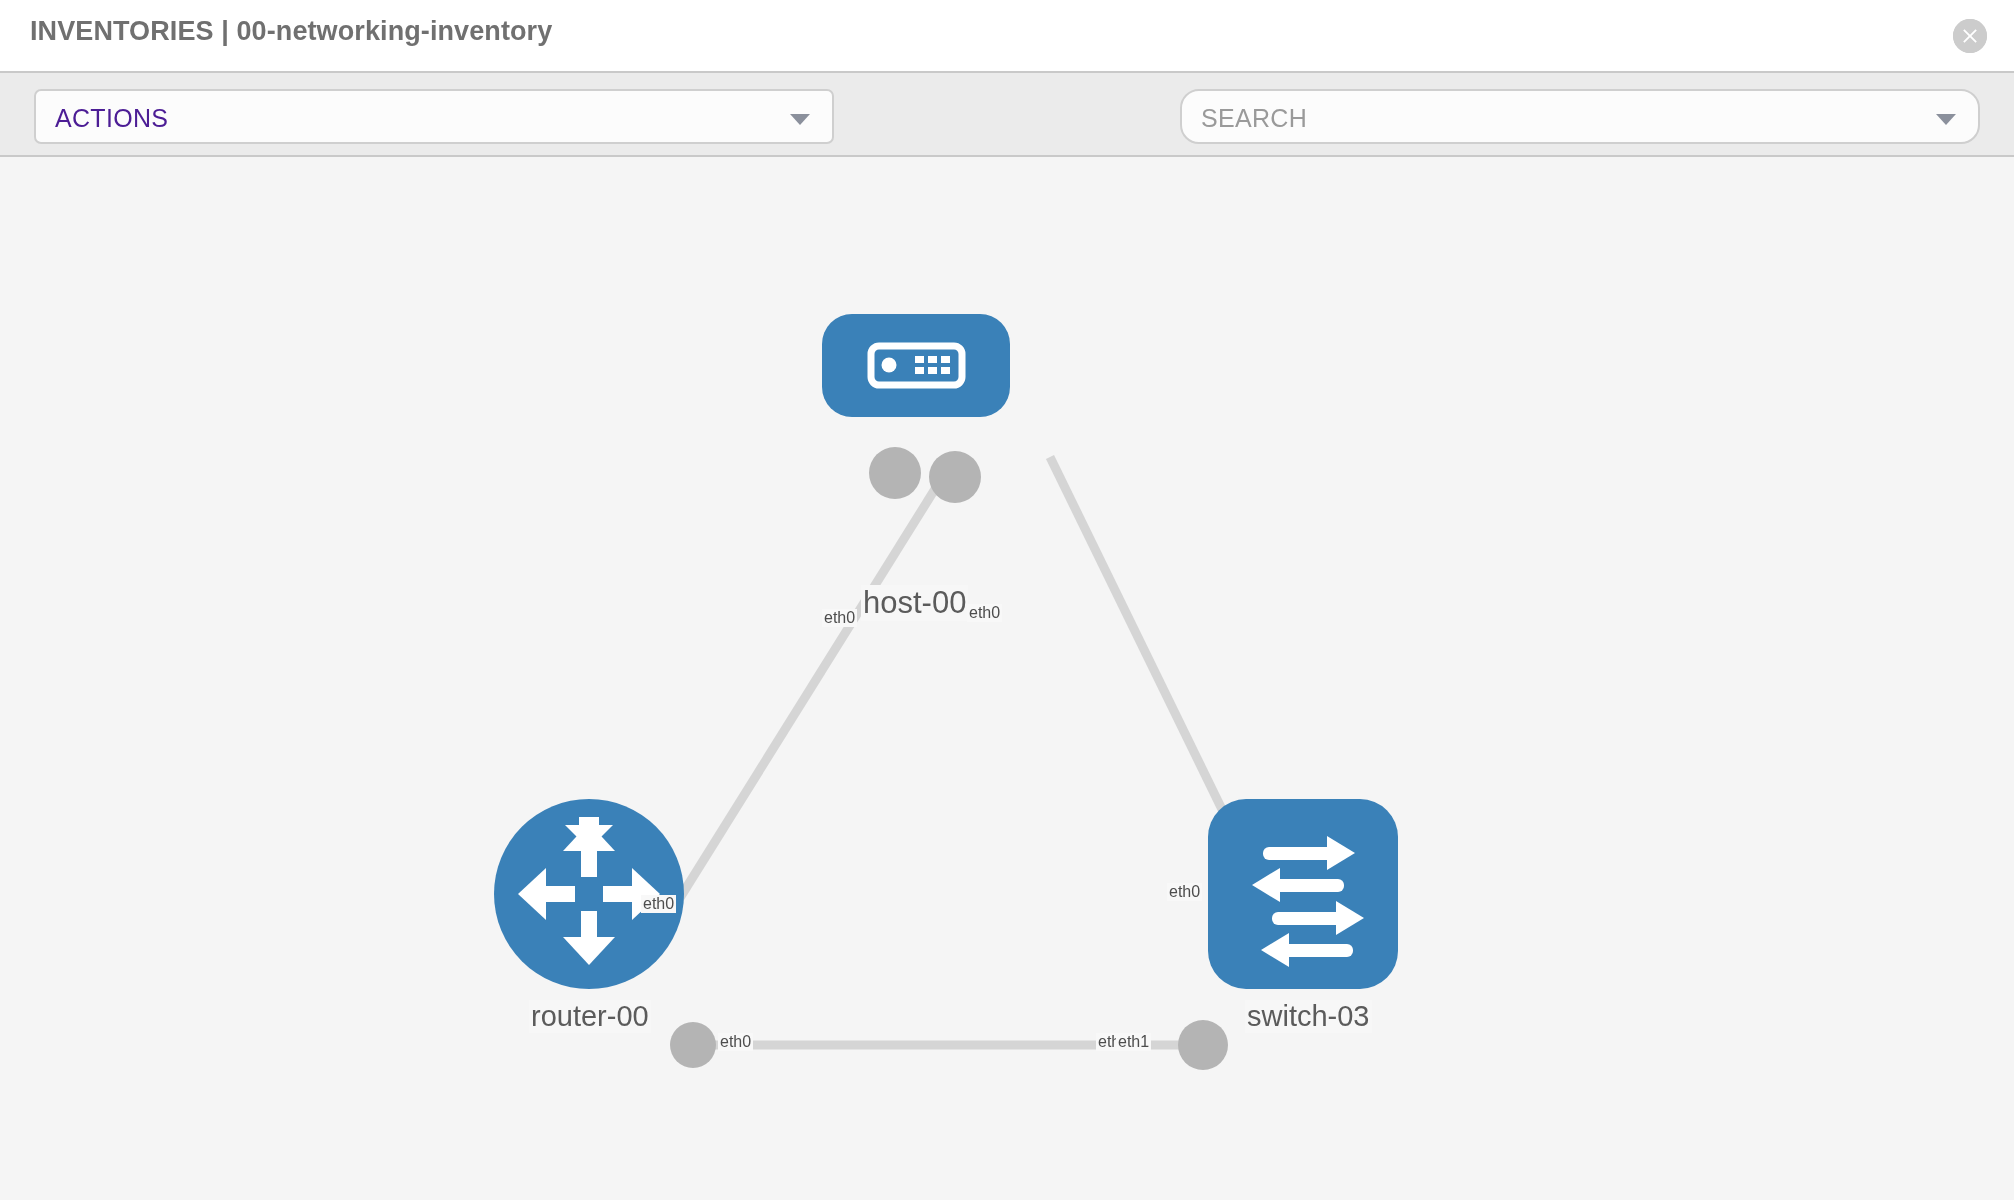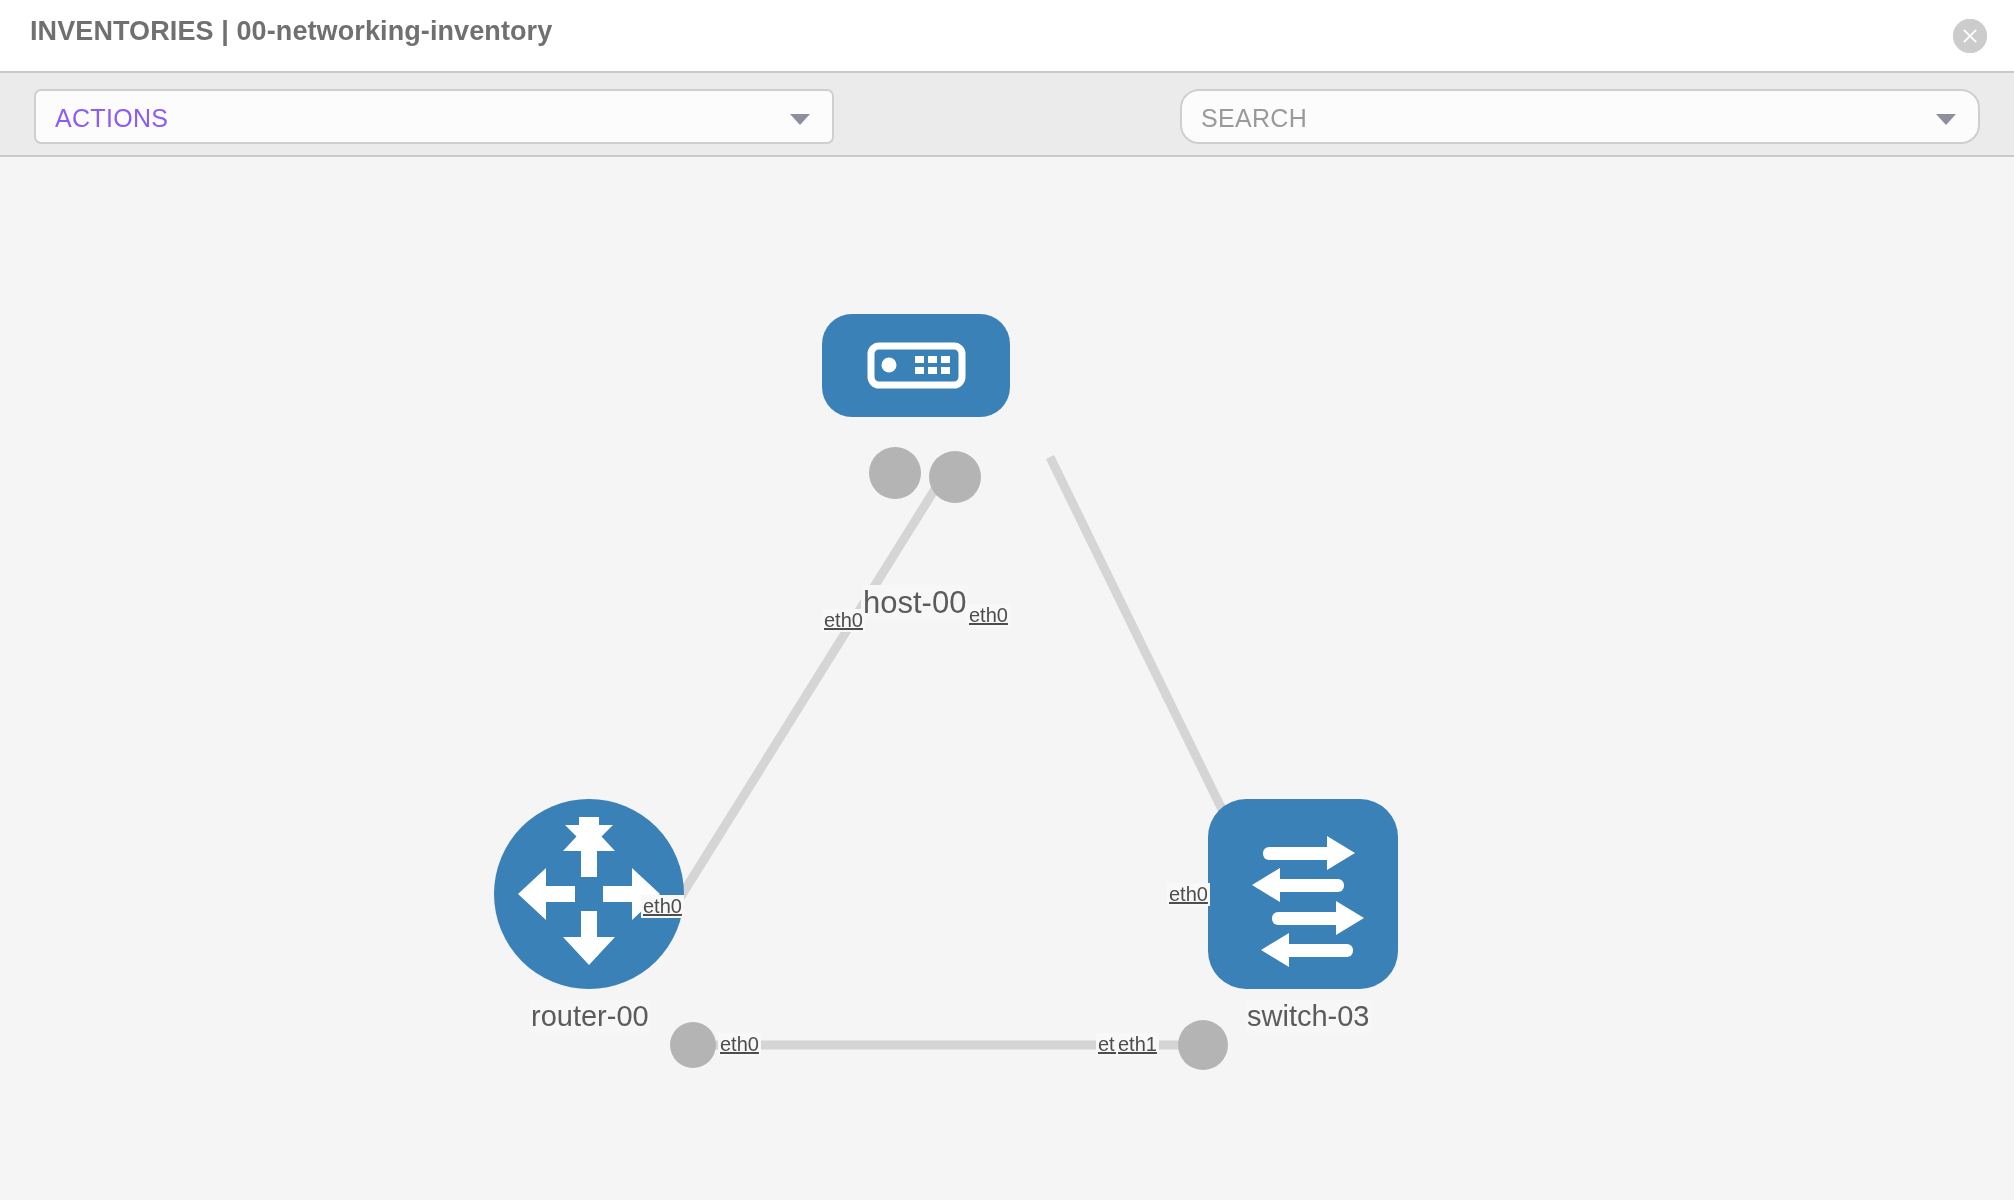--- a/index.html
+++ b/index.html
@@ -67,21 +67,21 @@
     height: 55px;
     background: #fcfcfc;
     border: 2px solid #cfcfcf;
     border-radius: 7px;
   }
   .actions-label {
     position: absolute;
     left: 19px;
     top: 13px;
     font-size: 25px;
-    color: #8b5cf6;
+    color: #4c1d95;
     letter-spacing: 0.3px;
   }
   .caret {
     position: absolute;
     right: 22px;
     top: 23px;
     width: 0; height: 0;
     border-left: 10px solid transparent;
     border-right: 10px solid transparent;
     border-top: 11px solid #8b909c;
@@ -136,26 +136,25 @@
   .node-label {
     position: absolute;
     font-size: 29px;
     color: #5b5b5b;
     background: #f7f7f7;
     white-space: nowrap;
     padding: 0 2px;
   }
   .iface-label {
     position: absolute;
-    font-size: 20px;
+    font-size: 16px;
     color: #4d4d4d;
     background: #f8f8f8;
     white-space: nowrap;
     padding: 0 2px;
-    text-decoration: underline;
   }
 </style>
 </head>
 <body>
 
 <div id="app">
 
   <div class="titlebar">
     <div class="title-text">INVENTORIES | 00-networking-inventory</div>
     <div class="close-btn">

